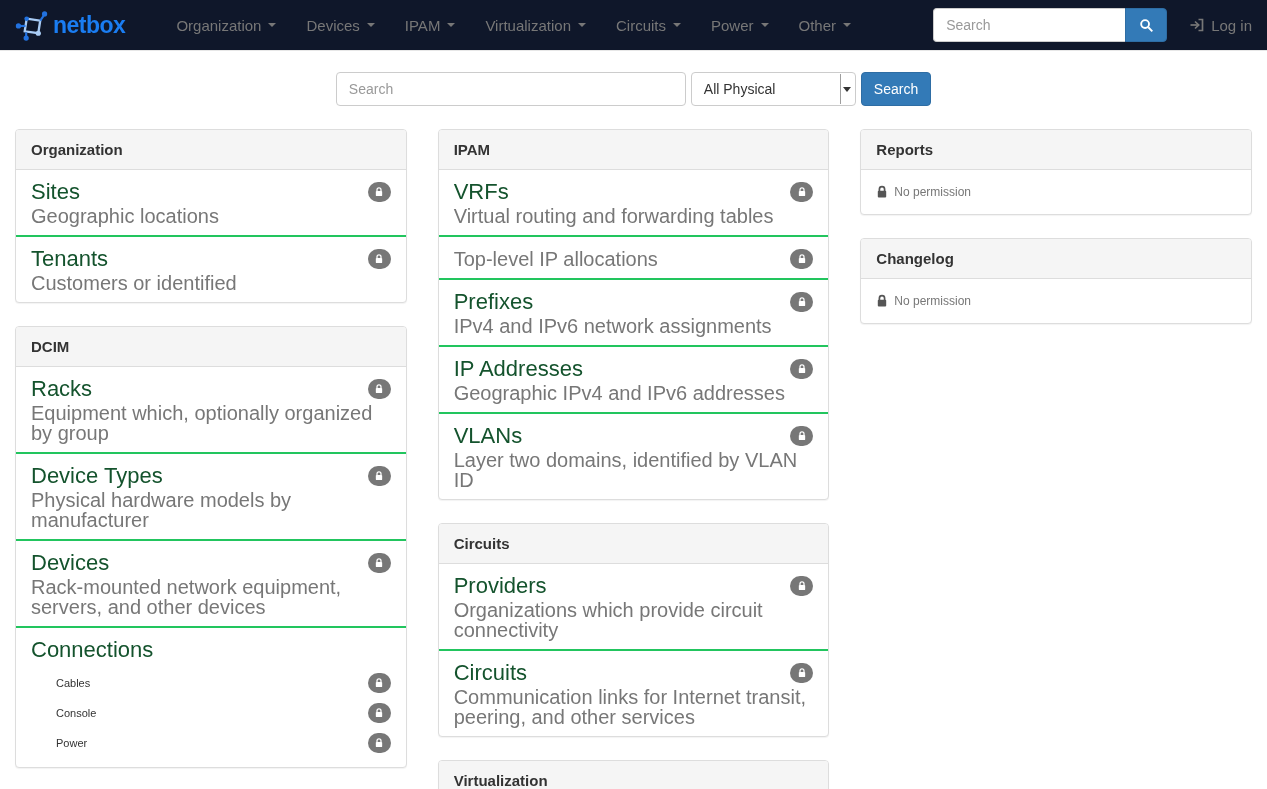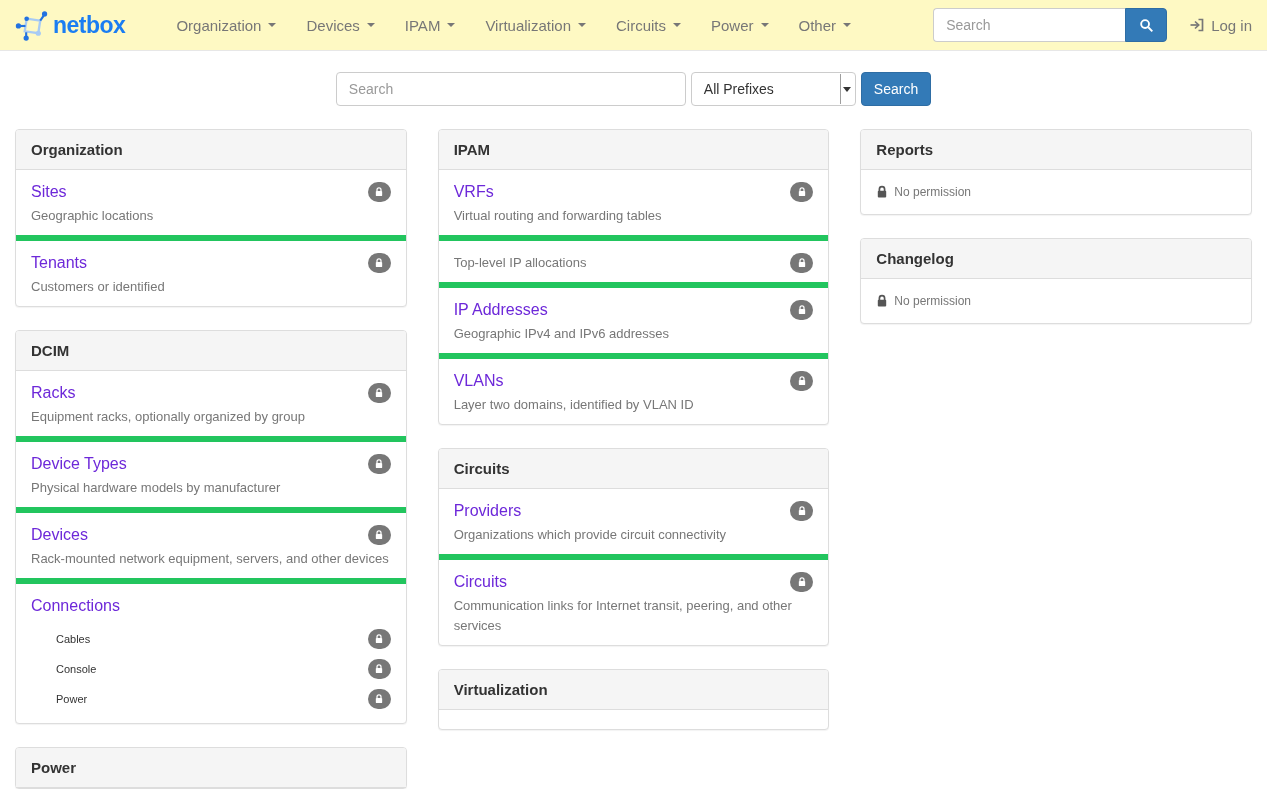--- a/index.html
+++ b/index.html
@@ -5,21 +5,21 @@
   * { box-sizing: border-box; }
   html,body { margin:0; padding:0; }
   body {
     width:1267px; height:789px; overflow:hidden;
     font-family:"Liberation Sans","DejaVu Sans",sans-serif;
     font-size:14px; color:#333; background:#fff;
   }
 
   
   .navbar {
-    height:51px; background:#fef9c3; border-bottom:1px solid #e7e7e7;
+    height:51px; background:#0f172a; border-bottom:1px solid #e7e7e7;
     display:flex; align-items:center; padding:0 15px;
   }
   .brand { display:flex; align-items:center; gap:5px; margin-right:36px; cursor:pointer; }
   .brand-text { color:#1a7df2; font-weight:bold; font-size:23px; letter-spacing:-0.5px; }
   .nav-links { display:flex; align-items:stretch; height:50px; }
   .nav-link {
     display:flex; align-items:center; gap:7px; padding:0 15px;
     color:#777; font-size:15px; cursor:pointer; white-space:nowrap;
   }
   .caret {
@@ -69,24 +69,24 @@
   .content { padding:0 15px; display:grid; grid-template-columns:1fr 1fr 1fr; column-gap:31px; align-items:start; }
   .col { min-width:0; }
   .panel {
     border:1px solid #ddd; border-radius:4px; margin-bottom:23px; background:#fff;
     box-shadow:0 1px 1px rgba(0,0,0,.05);
   }
   .panel-heading {
     background:#f5f5f5; border-bottom:1px solid #ddd; padding:11px 15px;
     font-weight:bold; font-size:15px; color:#333; border-radius:3px 3px 0 0;
   }
-  .panel-item { padding:10px 15px 9px; border-top:6px solid #22c55e; position:relative; }
+  .panel-item { padding:10px 15px 9px; border-top:2px solid #22c55e; position:relative; }
   .panel-body > .panel-item:first-child { border-top:none; }
-  .item-title { font-size:16px; color:#6d28d9; line-height:24px; }
-  .item-desc { font-size:13px; color:#777; margin-top:2px; line-height:20px; }
+  .item-title { font-size:22px; color:#14532d; line-height:24px; }
+  .item-desc { font-size:20px; color:#777; margin-top:2px; line-height:20px; }
   .lock-badge {
     position:absolute; top:12px; right:15px; width:23px; height:20px;
     background:#777; border-radius:10px; display:flex; align-items:center; justify-content:center;
   }
   .sub-list { margin-top:6px; }
   .sub-item {
     position:relative; padding-left:25px; font-size:11px; color:#333;
     height:30px; display:flex; align-items:center;
   }
   .sub-item .lock-badge { top:50%; transform:translateY(-50%); right:0; }
@@ -169,21 +169,21 @@
         </svg>
       </span>
       <span>Log in</span>
     </div>
   </div>
 </div>
 
 <div class="search-row">
   <input type="text" class="search-input" placeholder="Search" style="">
   <div class="obj-select">
-    <span>All Prefixes</span>
+    <span>All Physical</span>
     <span class="sel-divider"></span>
     <span class="sel-caret"></span>
   </div>
   <button class="btn-primary">Search</button>
 </div>
 
 <div class="content">
   <div class="col">
       <div class="panel">
     <div class="panel-heading">Organization</div>
@@ -210,21 +210,21 @@
     </span>
 
   </div>
         </div>
   </div>
       <div class="panel">
     <div class="panel-heading">DCIM</div>
     <div class="panel-body">
           <div class="panel-item">
     <div class="item-title">Racks</div>
-    <div class="item-desc">Equipment racks, optionally organized by group</div>
+    <div class="item-desc">Equipment which, optionally organized by group</div>
     <span class="lock-badge">
       <svg width="10" height="12" viewBox="0 0 12 14">
         <path d="M3.6 6 V4.4 a2.4 2.4 0 0 1 4.8 0 V6" fill="none" stroke="#fff" stroke-width="1.5"></path>
         <rect x="2.2" y="5.8" width="7.6" height="6" rx="1" fill="#fff"></rect>
       </svg>
     </span>
 
   </div>
           <div class="panel-item">
     <div class="item-title">Device Types</div>
@@ -298,20 +298,31 @@
     <span class="lock-badge">
       <svg width="10" height="12" viewBox="0 0 12 14">
         <path d="M3.6 6 V4.4 a2.4 2.4 0 0 1 4.8 0 V6" fill="none" stroke="#fff" stroke-width="1.5"></path>
         <rect x="2.2" y="5.8" width="7.6" height="6" rx="1" fill="#fff"></rect>
       </svg>
     </span>
 
   </div>
           <div class="panel-item">
     <div class="item-desc">Top-level IP allocations</div>
+    <span class="lock-badge">
+      <svg width="10" height="12" viewBox="0 0 12 14">
+        <path d="M3.6 6 V4.4 a2.4 2.4 0 0 1 4.8 0 V6" fill="none" stroke="#fff" stroke-width="1.5"></path>
+        <rect x="2.2" y="5.8" width="7.6" height="6" rx="1" fill="#fff"></rect>
+      </svg>
+    </span>
+
+  </div>
+          <div class="panel-item">
+    <div class="item-title">Prefixes</div>
+    <div class="item-desc">IPv4 and IPv6 network assignments</div>
     <span class="lock-badge">
       <svg width="10" height="12" viewBox="0 0 12 14">
         <path d="M3.6 6 V4.4 a2.4 2.4 0 0 1 4.8 0 V6" fill="none" stroke="#fff" stroke-width="1.5"></path>
         <rect x="2.2" y="5.8" width="7.6" height="6" rx="1" fill="#fff"></rect>
       </svg>
     </span>
 
   </div>
           <div class="panel-item">
     <div class="item-title">IP Addresses</div>

